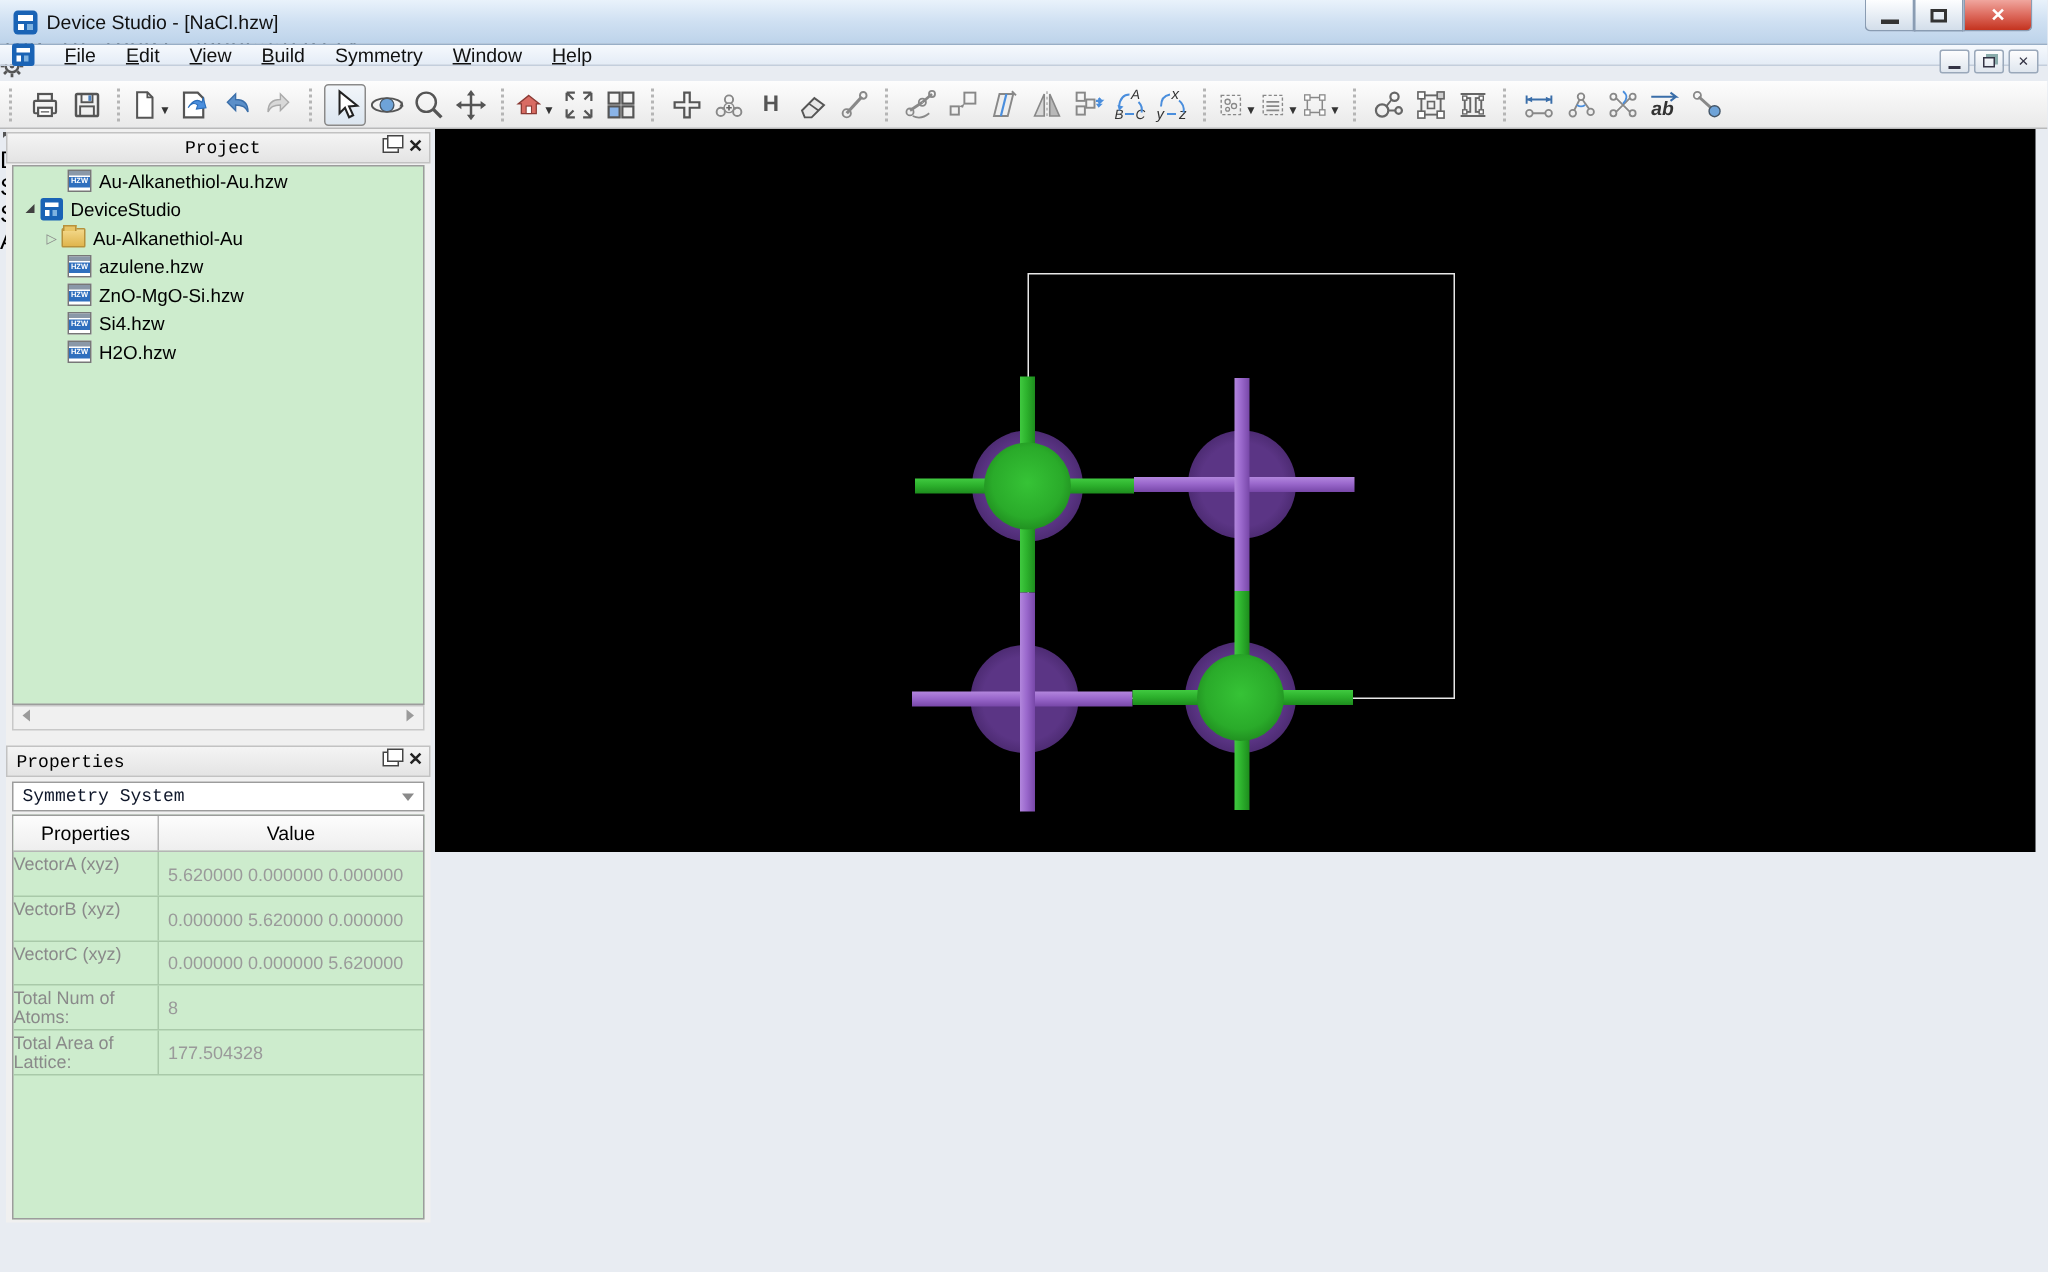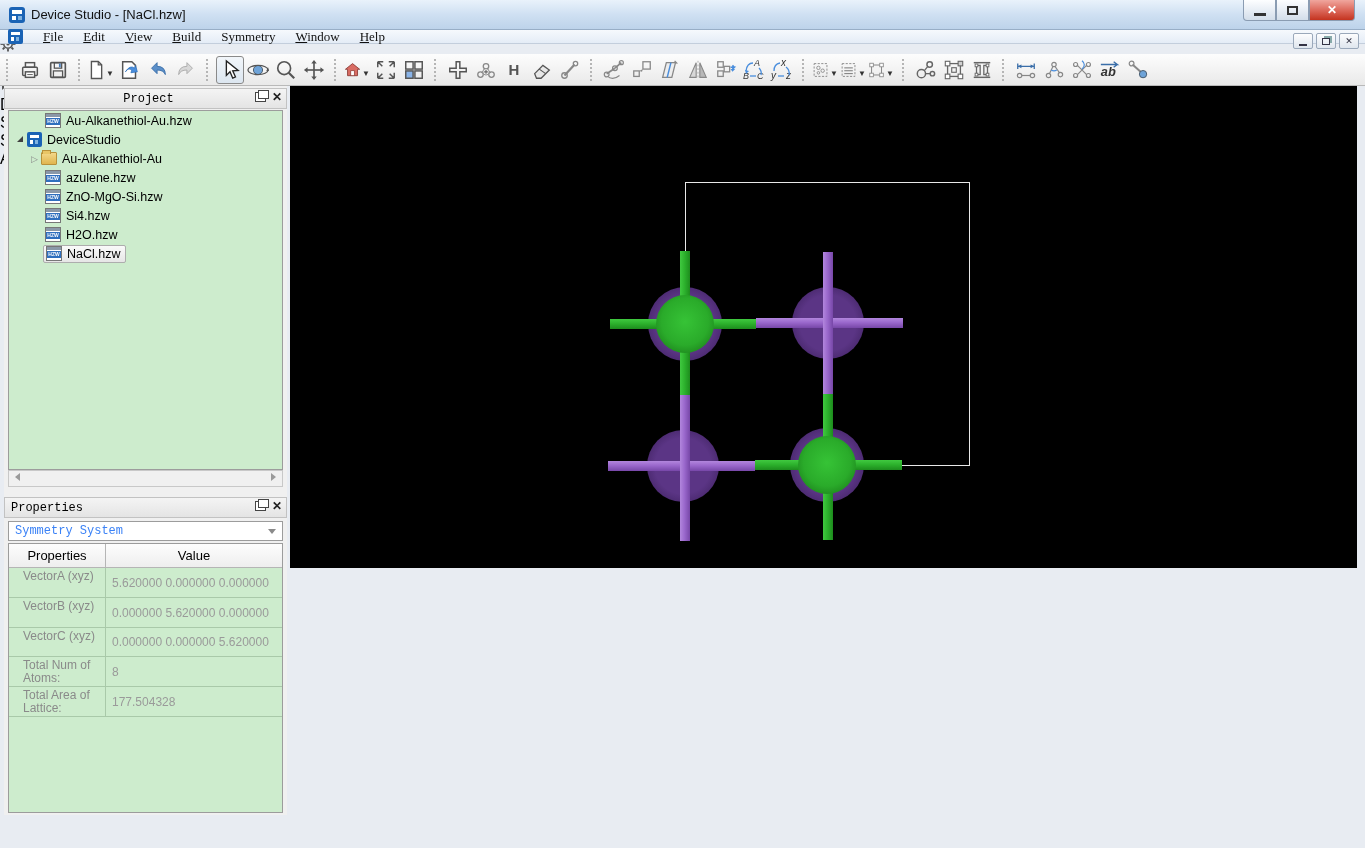--- a/index.html
+++ b/index.html
@@ -18,21 +18,21 @@
   #win-btns { position:absolute; right:10px; top:0; display:flex; }
   .wbtn { width:33px; height:21px; border:1px solid #8a9cb2; border-top:none; background:linear-gradient(#fdfeff,#e8eef5 50%,#d3deea);
     display:flex; align-items:center; justify-content:center; color:#333; font-size:11px; }
   .wbtn.first { border-radius:0 0 0 4px; }
   .wbtn.close { width:46px; background:linear-gradient(#f0a69e,#dd6a5d 50%,#c4331f); border-radius:0 0 4px 0; color:#fff; font-weight:bold; font-size:12px; }
   .wbtn .mini { width:12px; height:3px; background:#333; margin-top:8px; }
   .wbtn .maxi { width:11px; height:9px; border:2px solid #333; }
 
   
   #menubar { position:absolute; left:0; top:30px; width:1365px; height:14px;
-    background:linear-gradient(#f6f9fd,#e4ecf6); border-bottom:1px solid #c3cedc; display:flex; align-items:center;font-family:Liberation Serif, serif; }
+    background:linear-gradient(#f6f9fd,#e4ecf6); border-bottom:1px solid #c3cedc; display:flex; align-items:center; }
   #menu-icon { width:15px; height:15px; margin:0 10px 0 8px; background:#1a63b5; border-radius:2px; position:relative; }
   #menu-icon::before { content:""; position:absolute; left:3px; top:3px; width:9px; height:3px; background:#fff; }
   #menu-icon::after { content:""; position:absolute; left:3px; top:8px; width:3px; height:4px; background:#fff; box-shadow:5px 0 0 #7fb2e0; }
   .menu-item { display:inline-block; padding:3px 10px; font-size:13px; color:#111; }
   .menu-item.accel::first-letter { text-decoration:underline; }
   #mdi-btns { position:absolute; right:6px; top:3px; display:flex; gap:3px; }
   .mdibtn { width:20px; height:16px; border:1px solid #9aa8ba; border-radius:2px;
     background:linear-gradient(#fdfdfe,#dfe6ee); display:flex; align-items:center; justify-content:center; font-size:9px; color:#334; }
   .mdibtn .mini { width:8px; height:2px; background:#334; margin-top:7px; }
   .mdibtn .rest { width:8px; height:7px; border:1px solid #334; box-shadow:2px -2px 0 -0px #8aa; }
@@ -72,30 +72,30 @@
   .indent { width:36px; flex:none; }
   .sel-box { display:flex; align-items:center; background:linear-gradient(#fafafa,#e6e6e6); border:1px solid #adadad; border-radius:2px; padding:0 4px 0 2px; height:18px; }
 
   #tree-hscroll { position:absolute; left:4px; top:384px; width:275px; height:17px; background:#f0f0f0; border:1px solid #c8c8c8; }
   .scroll-arrow { position:absolute; top:2px; width:0; height:0; }
   .scroll-arrow.left { left:6px; border-top:4px solid transparent; border-bottom:4px solid transparent; border-right:5px solid #9a9a9a; }
   .scroll-arrow.right { right:6px; border-top:4px solid transparent; border-bottom:4px solid transparent; border-left:5px solid #9a9a9a; }
 
   #properties-panel-title { top:411px; }
   #symmetry-select { position:absolute; left:4px; top:435px; width:275px; height:20px; background:#fff; border:1px solid #9c9c9c;
-    font-size:12px; color:#3b82f6; display:flex; align-items:center; padding-left:6px; }
+    font-size:12px; color:#0f172a; display:flex; align-items:center; padding-left:6px; }
   #symmetry-select .dd { position:absolute; right:6px; top:7px; width:0; height:0; border-left:4px solid transparent; border-right:4px solid transparent; border-top:5px solid #8a8a8a; }
 
   #prop-table { position:absolute; left:4px; top:457px; width:275px; height:270px; background:#cdeccd; border:1px solid #9c9c9c; }
   .prop-hdr { display:flex; height:24px; background:linear-gradient(#fdfdfd,#eeeeee); border-bottom:1px solid #b5b5b5; }
   .prop-hdr div { font-size:13px; color:#000; display:flex; align-items:center; justify-content:center; }
   .ph-left { width:97px; border-right:1px solid #b5b5b5; }
   .ph-right { flex:1; }
   .prop-row { display:flex; border-bottom:1px solid #a9c9a9; }
-  .prop-row .lbl { width:97px; border-right:1px solid #a9c9a9; font-size:12px; color:#8a8a8a; padding:2px 0 0 14px; line-height:13px; }
+  .prop-row .lbl { width:97px; border-right:1px solid #a9c9a9; font-size:12px; color:#8a8a8a; padding:2px 0 0 0; line-height:13px; }
   .prop-row .val { flex:1; font-size:12px; color:#9a9a9a; padding-left:6px; display:flex; align-items:center; }
   .r30 { height:30px; } .r29 { height:29px; }
 
   
   #viewport { position:absolute; left:290px; top:86px; width:1067px; height:482px; background:#000; overflow:hidden; }
   #cell-box { position:absolute; left:395px; top:96px; width:285px; height:284px; border:1px solid #e8e8e8; z-index:1; }
   .bond { position:absolute; z-index:3; }
   .bond.h.green { background:linear-gradient(#40c940,#2db22d 45%,#1d8c1d); height:10px; }
   .bond.h.purple { background:linear-gradient(#b286dd,#9a68cc 45%,#7747a8); height:10px; }
   .bond.v.green { background:linear-gradient(90deg,#40c940,#2db22d 45%,#1d8c1d); width:10px; }
@@ -518,27 +518,20 @@
     <div class="tree-row">
       <div class="indent"></div>
       <div class="hzw-ic"></div>
       <span>Si4.hzw</span>
     </div>
     <div class="tree-row">
       <div class="indent"></div>
       <div class="hzw-ic"></div>
       <span>H2O.hzw</span>
     </div>
-    <div class="tree-row">
-      <div class="indent" style="width:34px;"></div>
-      <div class="sel-box">
-        <div class="hzw-ic"></div>
-        <span>NaCl.hzw</span>
-      </div>
-    </div>
   </div>
 
   <div id="tree-hscroll">
     <div class="scroll-arrow left"></div>
     <div class="scroll-arrow right"></div>
   </div>
 
   <div class="panel-title" id="properties-panel-title">
     <span class="mono">Properties</span>
     <div class="pt-btns">

